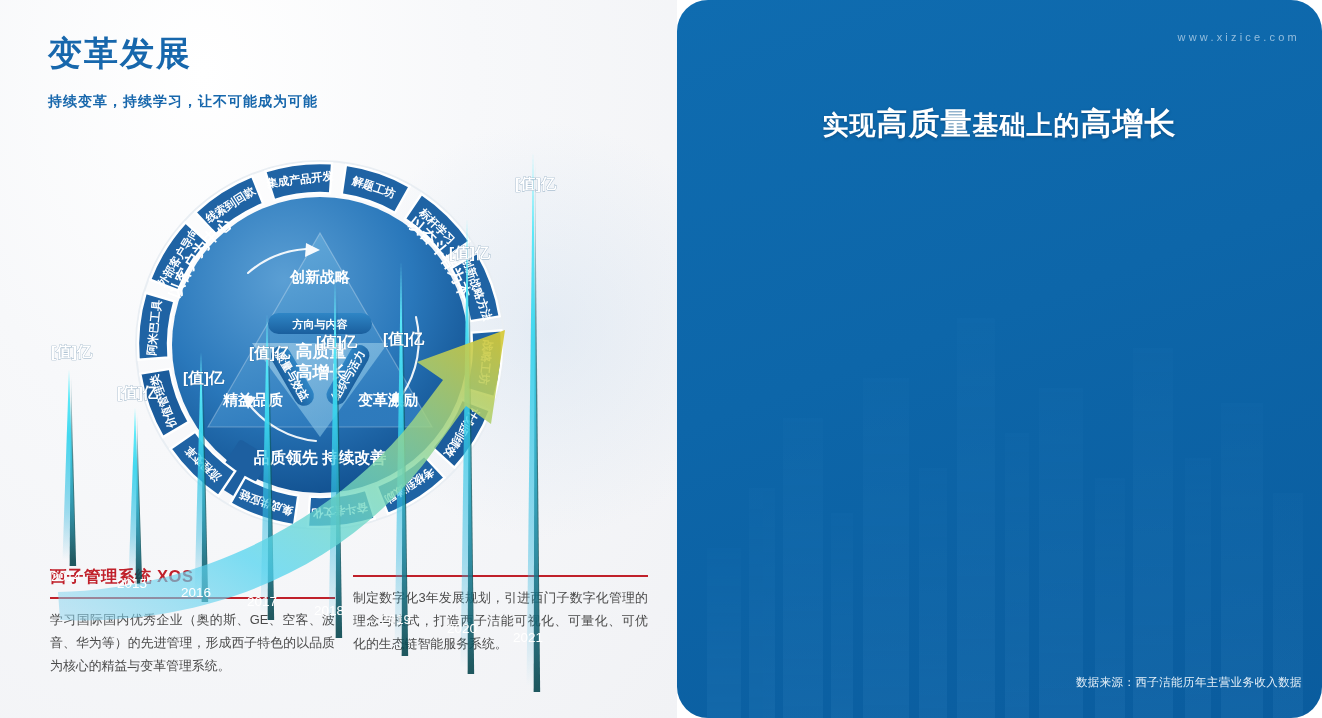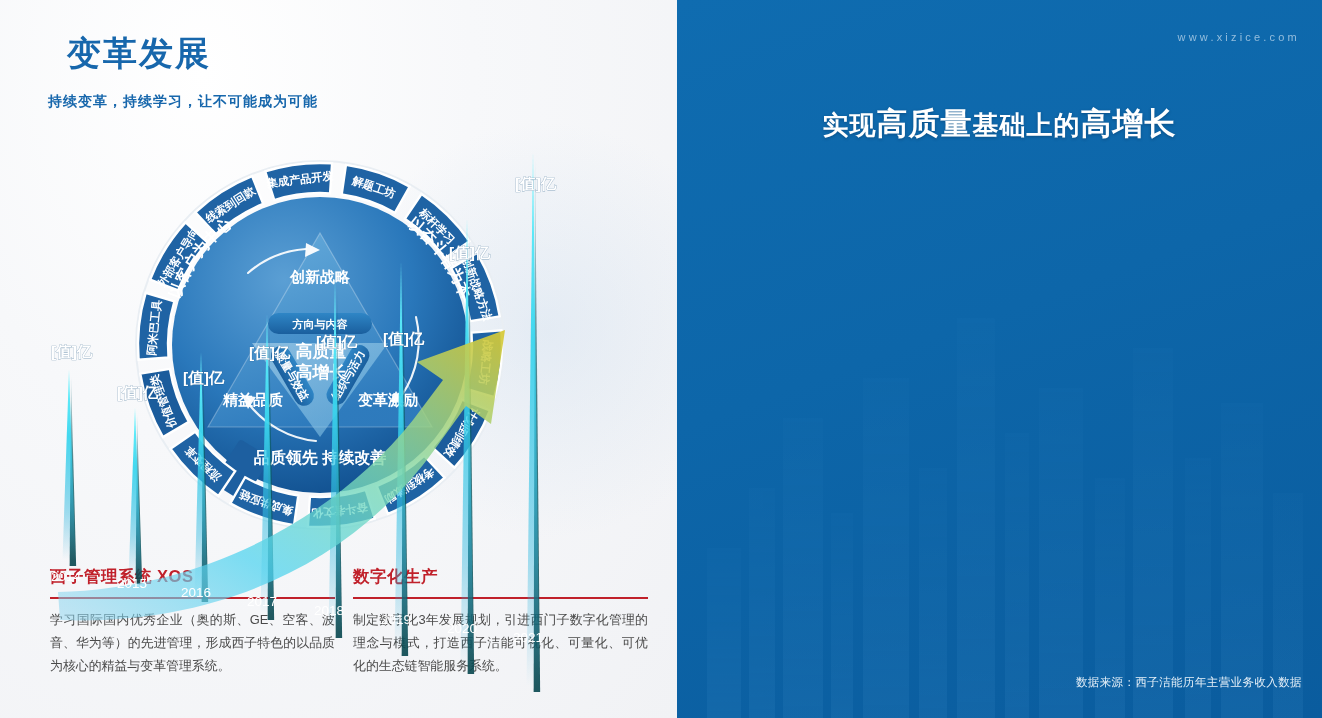--- a/index.html
+++ b/index.html
@@ -26,21 +26,20 @@
   #left-panel .wash {
     position: absolute; right: -80px; top: 120px; width: 420px; height: 420px;
     border-radius: 50%;
     background: radial-gradient(circle, rgba(195,215,235,.35) 0%, rgba(255,255,255,0) 70%);
   }
 
   #title-block { position: absolute; left: 48px; top: 32px; z-index: 4; }
   #title-block .h1 {
     font-size: 34px; font-weight: bold; color: #1767ac; letter-spacing: 2px;
     line-height: 1.25;
-    margin-left: 19px;
   }
   #title-block .h2 {
     margin-top: 18px;
     font-size: 14px; font-weight: bold; color: #1767ac; letter-spacing: 1px;
   }
 
   
   #diagram {
     position: absolute; left: 120px; top: 145px; width: 400px; height: 400px; z-index: 3;
   }
@@ -83,20 +82,21 @@
   }
   .col .cbody {
     font-size: 12.9px; line-height: 1.78; color: #4a4a4a; text-align: justify;
   }
 
   
   #right-panel {
     position: absolute; left: 677px; top: 0; width: 645px; height: 718px;
     background: linear-gradient(160deg, #0f6cb0 0%, #0d66a9 45%, #0a5c9e 100%);
     overflow: hidden;
+    border-radius: 31px;
   }
   #right-panel .rdots {
     position: absolute; inset: 0;
     background-image: radial-gradient(rgba(160,210,245,.22) 0.6px, transparent 0.7px);
     background-size: 4px 4px;
   }
   .skyline { position: absolute; bottom: 0; left: 0; width: 100%; height: 560px; opacity: .5; }
   .sky-b {
     position: absolute; bottom: 0;
     background: linear-gradient(to top, rgba(95,175,230,.20), rgba(95,175,230,.05));
@@ -298,21 +298,20 @@
         </g>
       </svg>
     </div>
 
     <div class="col" id="col-left">
       <div class="ctitle">西子管理系统 XOS</div>
       <div class="crule"></div>
       <div class="cbody">学习国际国内优秀企业（奥的斯、GE、空客、波音、华为等）的先进管理，形成西子特色的以品质为核心的精益与变革管理系统。</div>
     </div>
     <div class="col" id="col-right">
-      <div class="ctitle">数字化生产</div>
       <div class="crule"></div>
       <div class="cbody">制定数字化3年发展规划，引进西门子数字化管理的理念与模式，打造西子洁能可视化、可量化、可优化的生态链智能服务系统。</div>
     </div>
   </div>
 
   <div id="right-panel">
     <div class="skyline">
       <div class="sky-b" style="left:30px;  width:34px; height:170px;"></div>
       <div class="sky-b" style="left:72px;  width:26px; height:230px;"></div>
       <div class="sky-b" style="left:106px; width:40px; height:300px;"></div>

